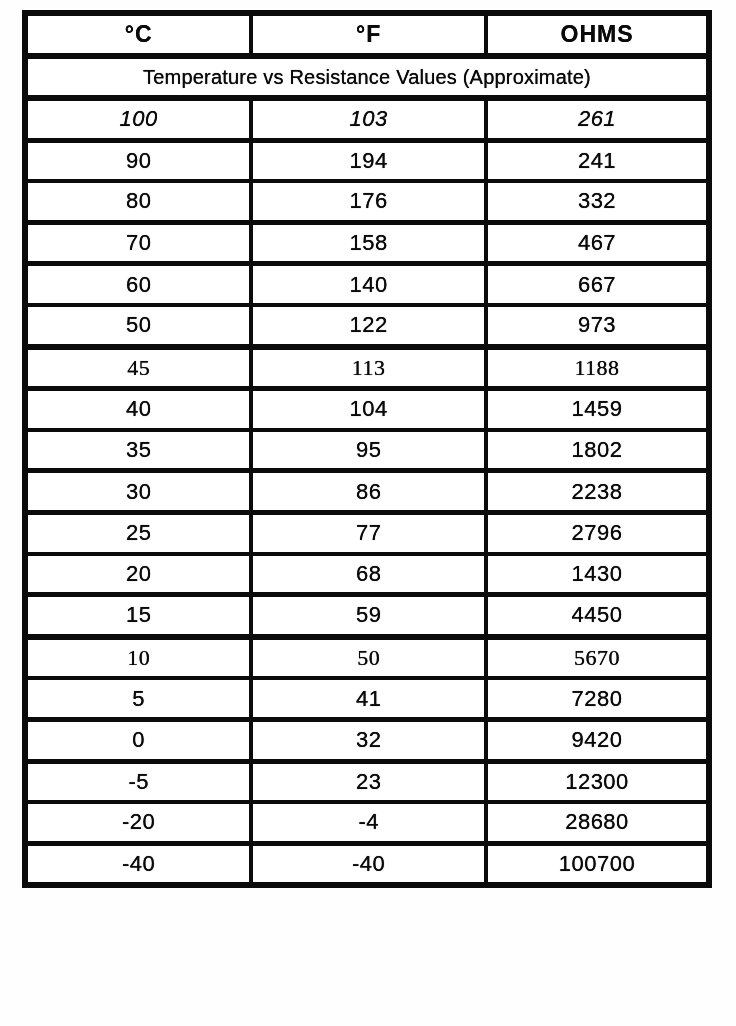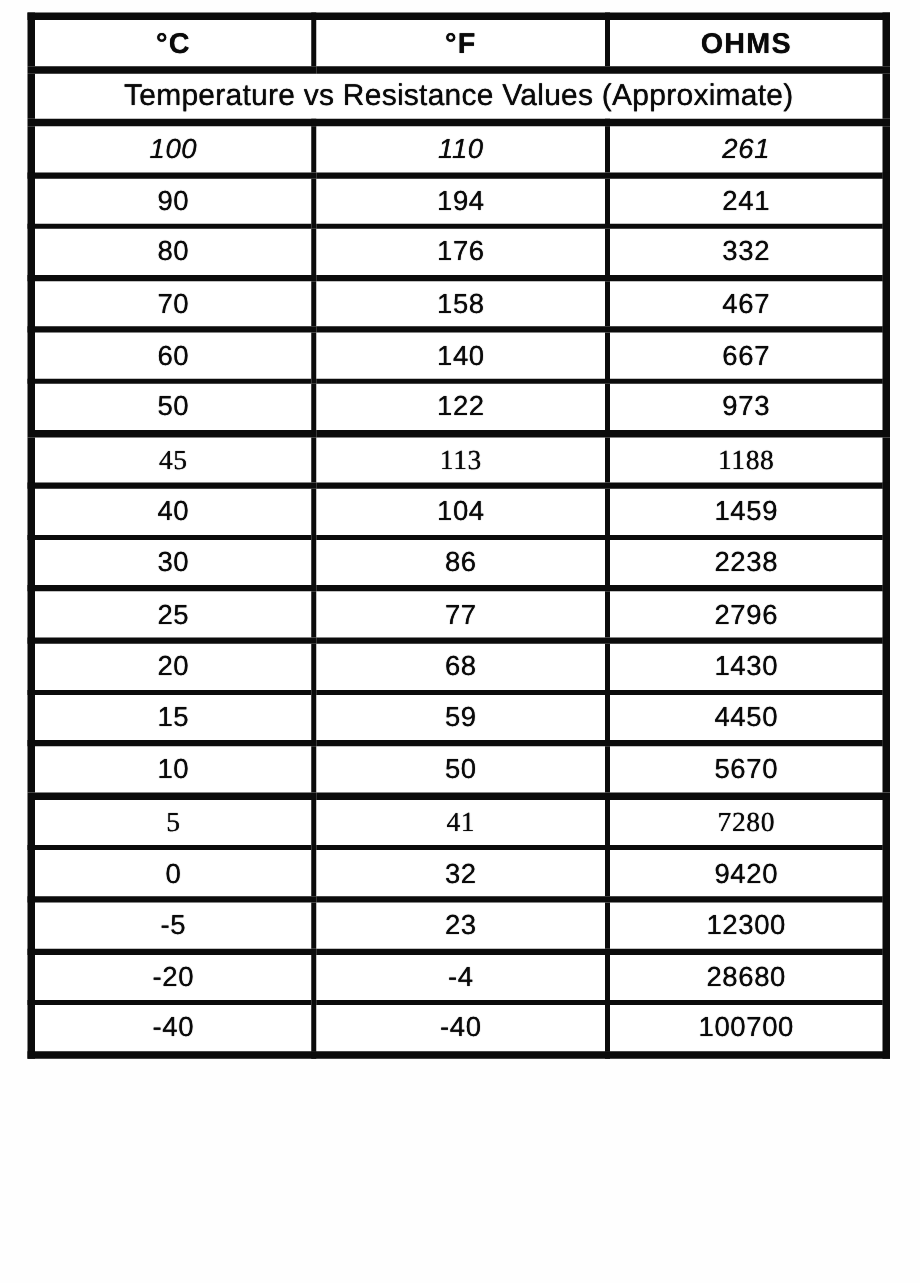--- a/index.html
+++ b/index.html
@@ -48,21 +48,21 @@
     font-weight: bold;
     letter-spacing: 1px;
     border-left: 4px solid #0b0b0b;
     border-right: 4px solid #0b0b0b;
     border-bottom: 6px solid #0b0b0b;
     text-shadow: 0 0 0.6px #000;
   }
   
   tr.subtitle-row td {
     height: 36px;
-    font-size: 24px;
+    font-size: 20px;
     font-weight: normal;
     border-bottom: 6px solid #0b0b0b;
     text-shadow: 0 0 0.7px #000;
     letter-spacing: 0.2px;
   }
   
   tbody.data-body td {
     height: 36.6px;
     font-size: 22px;
     border-top: 5px solid #0b0b0b;
@@ -93,21 +93,21 @@
         <th>OHMS</th>
       </tr>
       <tr class="subtitle-row">
         <td colspan="3">Temperature vs Resistance Values (Approximate)</td>
       </tr>
     </thead>
     <tbody class="data-body">
 
     <tr>
           <td>100</td>
-          <td>110</td>
+          <td>103</td>
           <td>261</td>
         </tr>
         <tr>
           <td>90</td>
           <td>194</td>
           <td>241</td>
         </tr>
         <tr>
           <td>80</td>
           <td>176</td>
@@ -132,20 +132,25 @@
           <td>45</td>
           <td>113</td>
           <td>1188</td>
         </tr>
         <tr>
           <td>40</td>
           <td>104</td>
           <td>1459</td>
         </tr>
         <tr>
+          <td>35</td>
+          <td>95</td>
+          <td>1802</td>
+        </tr>
+        <tr>
           <td>30</td>
           <td>86</td>
           <td>2238</td>
         </tr>
         <tr>
           <td>25</td>
           <td>77</td>
           <td>2796</td>
         </tr>
         <tr>

